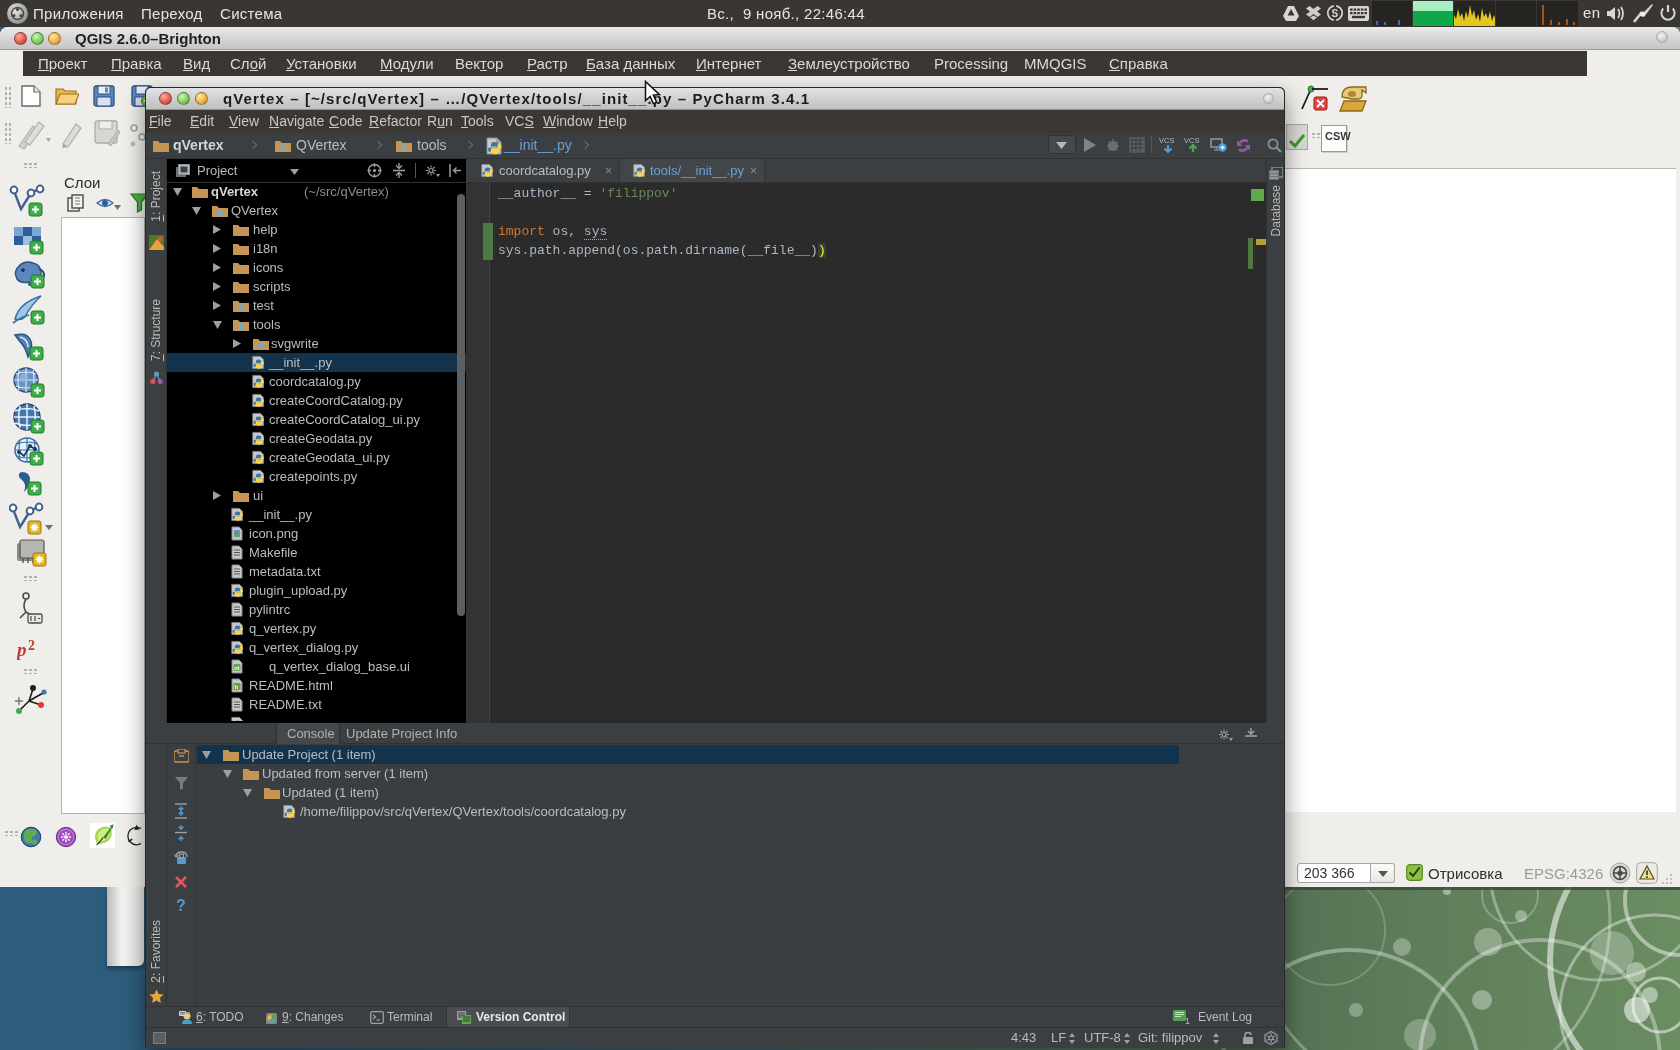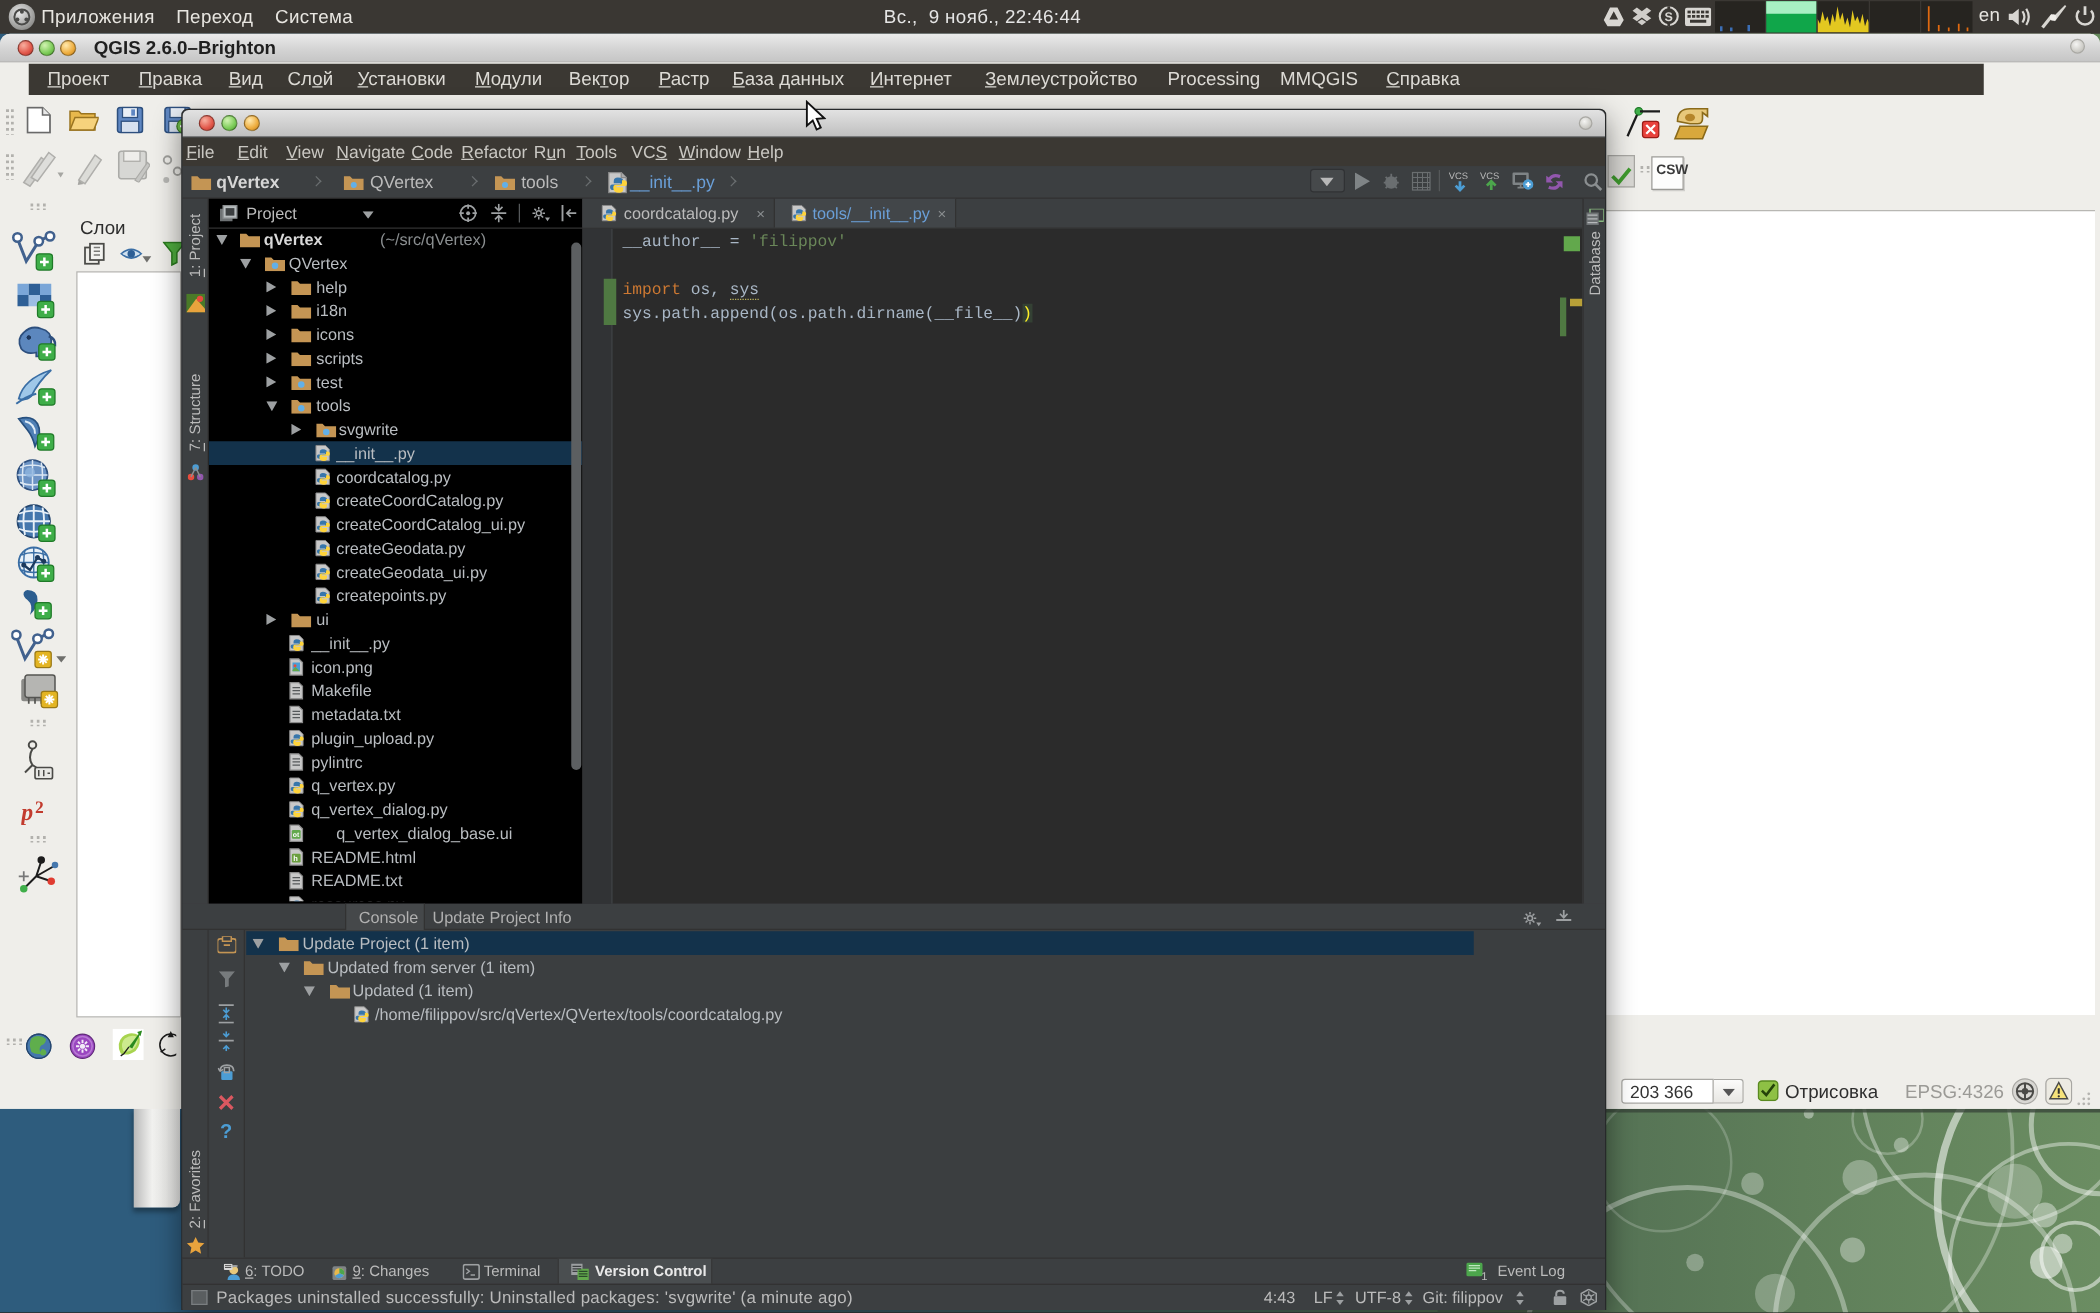--- a/index.html
+++ b/index.html
@@ -474,20 +474,21 @@
     </svg>
     <div class="hgrip" style="left:1311px;top:105px;"></div>
   <div class="abs" style="left:1321px;top:98px;width:26px;height:27px;background:#fdfdfc;border:1px solid #9a9995;box-shadow:1px 1px 0 #cfcecb;"></div>
   <div class="abs" style="left:1325px;top:103px;font-size:11px;font-weight:bold;color:#3a3a3a;">CSW</div>
 </div>
 <div id="pycharm" class="abs">
   <div id="pc-title" class="abs">
     <div class="tl red" style="left:13px;top:4px;"></div>
     <div class="tl grn" style="left:31px;top:4px;"></div>
     <div class="tl yel" style="left:49px;top:4px;"></div>
+    <div class="txt">qVertex – [~/src/qVertex] – …/QVertex/tools/__init__.py – PyCharm 3.4.1</div>
     <div class="abs" style="left:1117px;top:5px;width:11px;height:11px;border-radius:50%;background:radial-gradient(circle at 40% 35%,#f5f5f3,#cfcec9 60%,#b5b4af);border:1px solid #a9a8a3;"></div>
   </div>
   <div id="pc-menu" class="abs">
     <div class="mi" style="left:3px;"><u>F</u>ile</div>
     <div class="mi" style="left:44px;"><u>E</u>dit</div>
     <div class="mi" style="left:83px;"><u>V</u>iew</div>
     <div class="mi" style="left:123px;"><u>N</u>avigate</div>
     <div class="mi" style="left:183px;"><u>C</u>ode</div>
     <div class="mi" style="left:223px;"><u>R</u>efactor</div>
     <div class="mi" style="left:281px;">R<u>u</u>n</div>
@@ -1025,21 +1026,20 @@
     <svg class="abs" style="left:1027px;top:3px;" width="17" height="15" viewBox="0 0 17 15">
         <rect x="0" y="0" width="13" height="11" rx="1.5" fill="#4ca64c"></rect>
         <path d="M2 2.5 L11 2.5 M2 4.5 L11 4.5 M2 6.5 L8 6.5" stroke="#bfe8bf" stroke-width="1.1"></path>
         <text x="12" y="14" font-size="9" fill="#bbb" font-family="Liberation Sans">1</text>
       </svg>
     <div class="abs" style="left:1052px;top:3px;">Event Log</div>
   </div>
 
   <div id="pc-status" class="abs">
     <div class="abs" style="left:7px;top:4px;width:13px;height:12px;background:#5a5e60;border:1px solid #7a7e80;"></div>
-    <div class="abs" style="left:27px;top:2px;font-size:13.5px;letter-spacing:0.2px;">Packages uninstalled successfully: Uninstalled packages: 'svgwrite' (a minute ago)</div>
     <div class="abs" style="left:865px;top:2px;">4:43</div>
     <div class="abs" style="left:905px;top:2px;">LF</div>
     <div class="updn" style="left:922px;top:4px;"></div>
     <div class="abs" style="left:938px;top:2px;">UTF-8</div>
     <div class="updn" style="left:977px;top:4px;"></div>
     <div class="abs" style="left:992px;top:2px;">Git: filippov</div>
     <div class="updn" style="left:1066px;top:4px;"></div>
     <svg class="abs" style="left:1096px;top:3px;" width="12" height="14" viewBox="0 0 12 14">
         <rect x="1" y="6" width="10" height="7" rx="1" fill="#9da0a2"></rect>
         <path d="M3 6 L3 4 Q3 1.5 6 1.5 Q9 1.5 9 4" fill="none" stroke="#9da0a2" stroke-width="1.6"></path>

